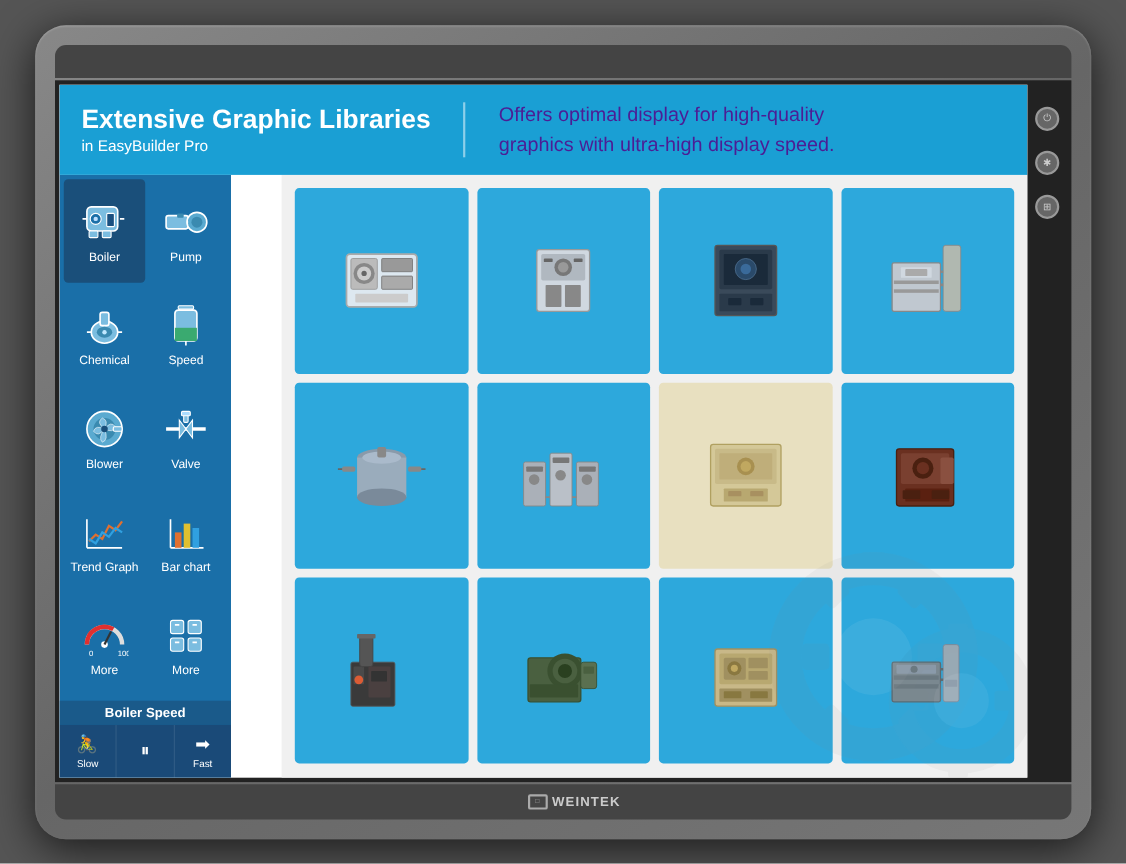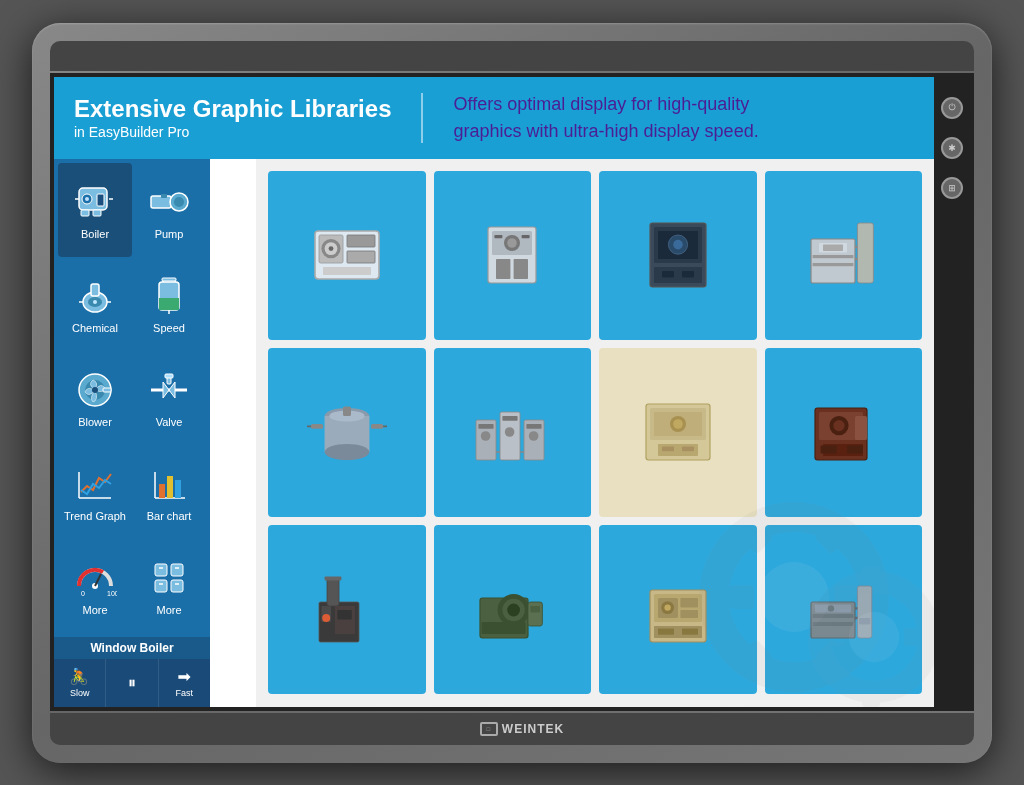--- a/index.html
+++ b/index.html
@@ -410,21 +410,21 @@
                   <line x1="28" y1="12" x2="32" y2="12" stroke="#fff" stroke-width="1.5"></line>
                   <line x1="12" y1="28" x2="16" y2="28" stroke="#fff" stroke-width="1.5"></line>
                   <line x1="28" y1="28" x2="32" y2="28" stroke="#fff" stroke-width="1.5"></line>
                 </svg>
               </div>
               <span class="sidebar-label">More</span>
             </div>
 
           </div>
 
-          <div class="window-speed-label">Window Boiler</div>
+          <div class="window-speed-label">Boiler Speed</div>
           <div class="speed-controls">
             <div class="speed-btn">
               <span class="speed-icon">🚴</span>
               <span>Slow</span>
             </div>
             <div class="speed-btn">
               <span class="speed-icon">⏸</span>
             </div>
             <div class="speed-btn">
               <span class="speed-icon">➡</span>

